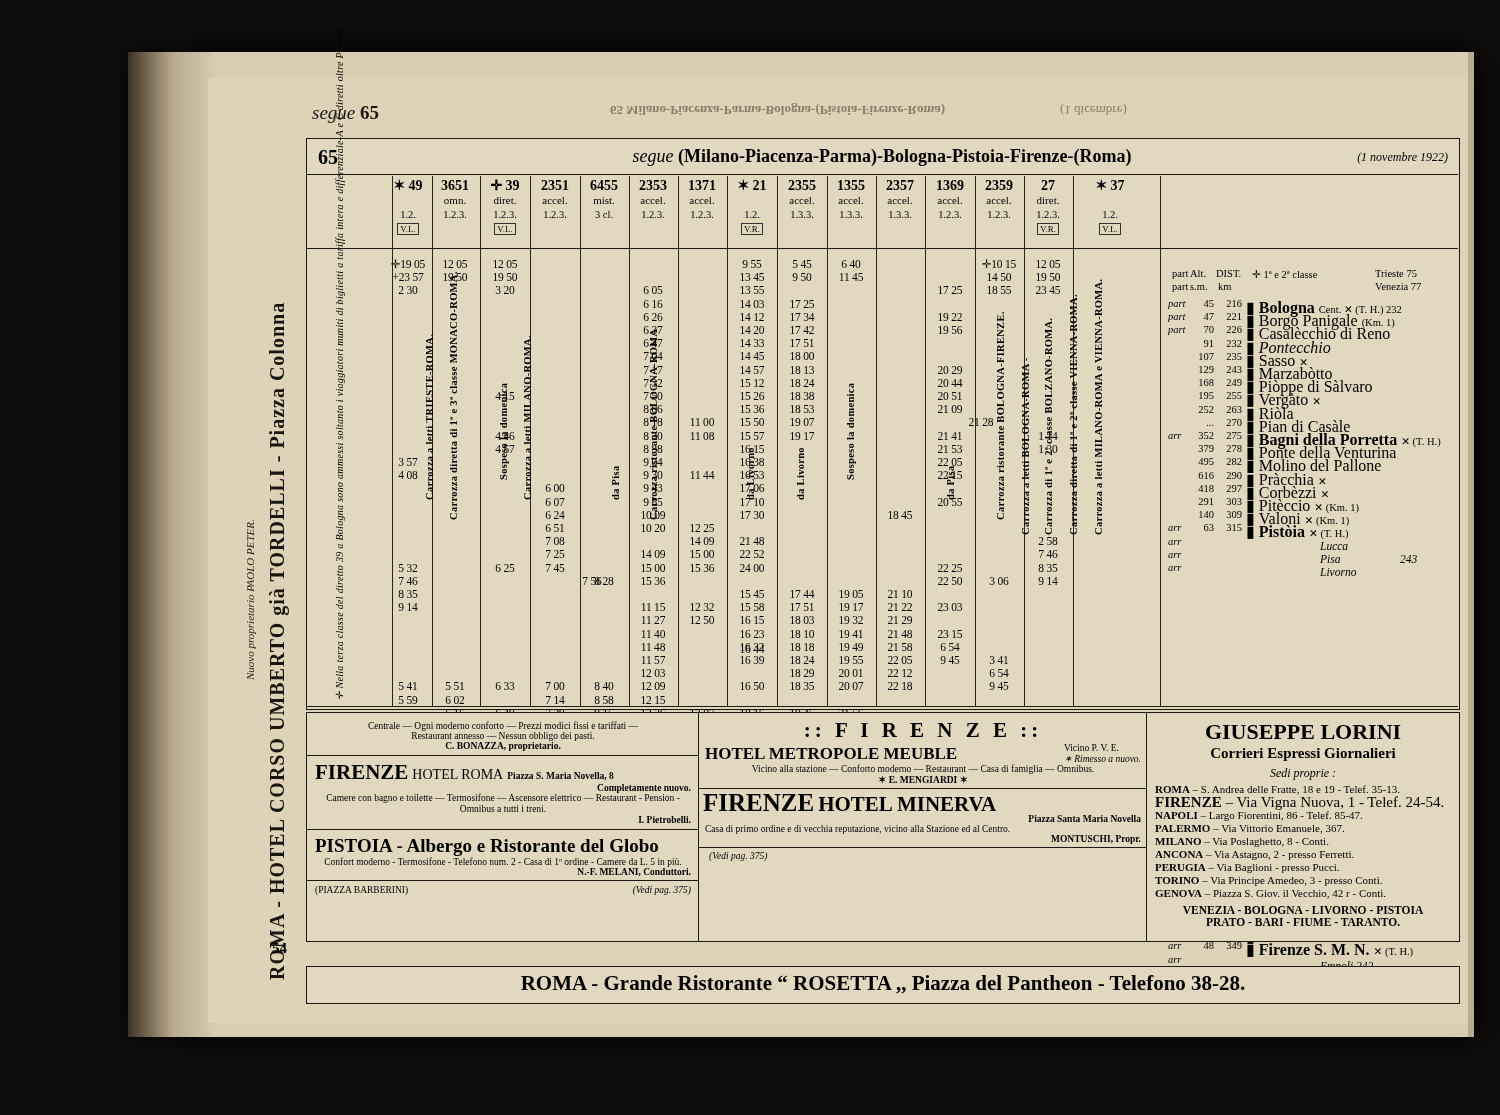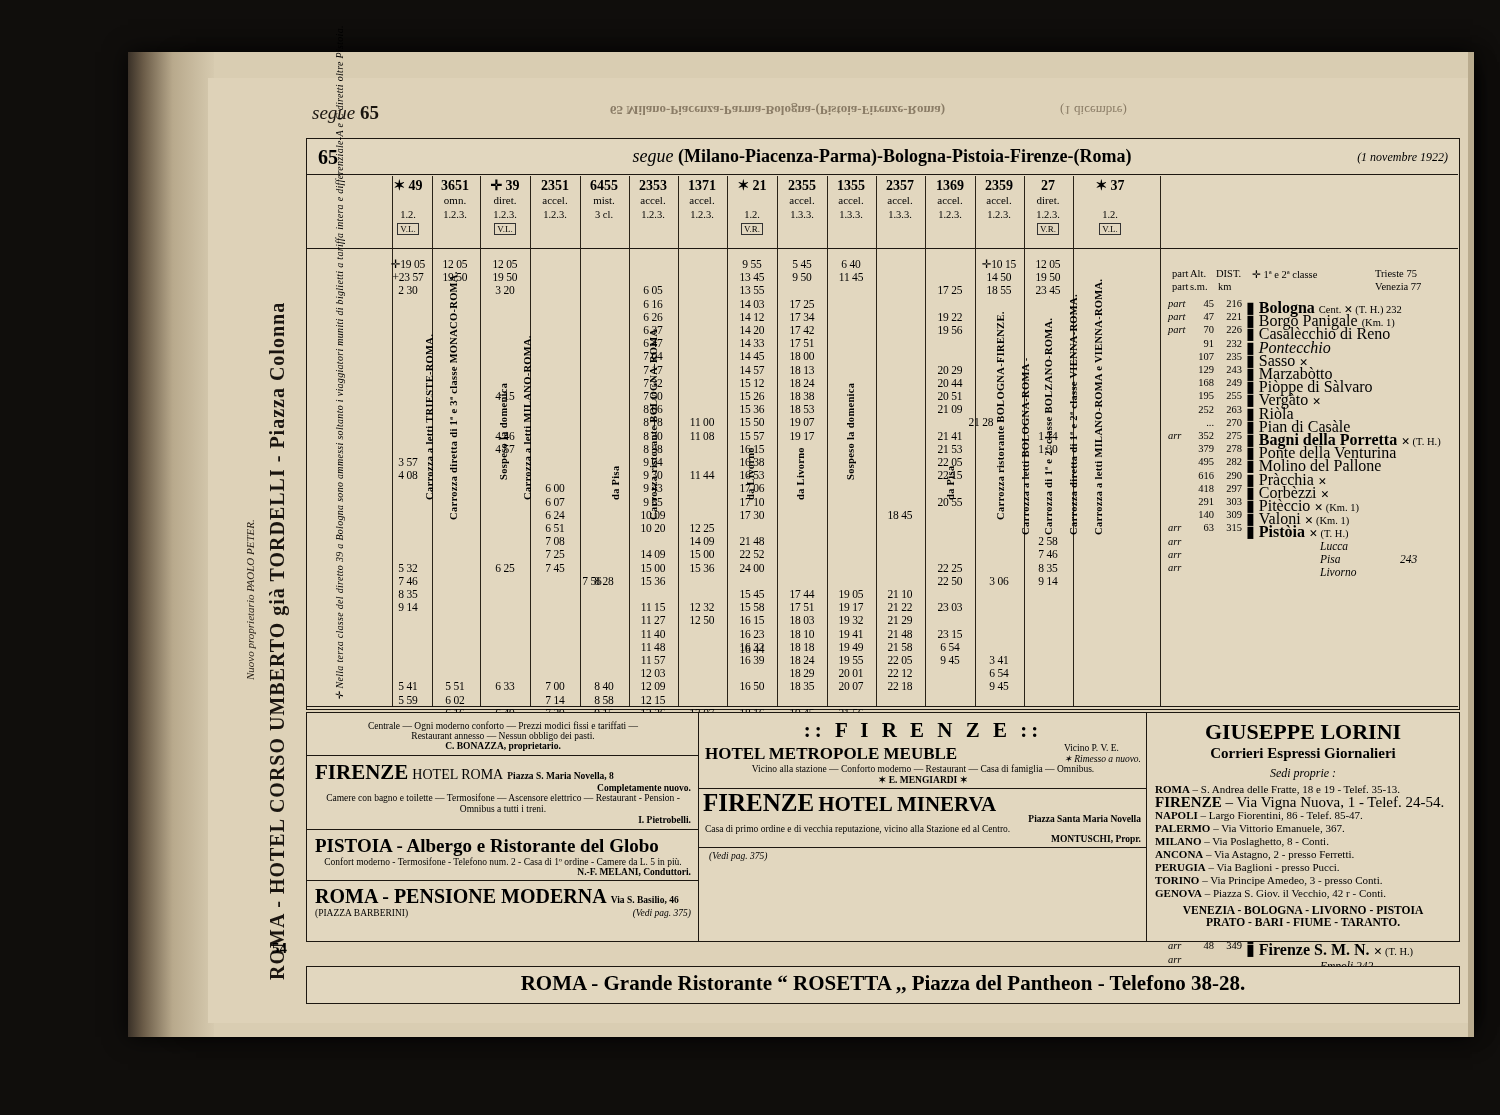--- a/index.html
+++ b/index.html
@@ -500,24 +500,20 @@
       <div class="tiny" style="text-align:right;font-weight:bold;">I. Pietrobelli.</div>
     </div>
     <div style="border-top:1.2px solid #1d1811;margin:4px 0 0 0;"></div>
     <div style="padding:5px 8px 0 8px;">
       <div style="font-size:19px;font-weight:bold;white-space:nowrap;">PISTOIA - Albergo e Ristorante del Globo</div>
       <div class="tiny c">Confort moderno - Termosifone - Telefono num. 2 - Casa di 1º ordine - Camere da L. 5 in più.</div>
       <div class="tiny" style="text-align:right;font-weight:bold;">N.-F. MELANI, Conduttori.</div>
     </div>
     <div style="border-top:1.2px solid #1d1811;margin:3px 0 0 0;"></div>
     <div style="padding:4px 8px 0 8px;">
-      <div style="white-space:nowrap;">
-        <span style="font-size:20px;font-weight:bold;">ROMA - PENSIONE MODERNA</span>
-        <span class="tiny" style="font-weight:bold;">Via S. Basilio, 46</span>
-      </div>
       <div class="tiny" style="display:flex;justify-content:space-between;">
         <span>(PIAZZA BARBERINI)</span>
         <span class="ital">(Vedi pag. 375)</span>
       </div>
     </div>
   </div>
 
   <div class="adbox" style="left:392px;top:0;width:448px;height:228px;">
     <div class="c" style="font-size:21px;font-weight:bold;letter-spacing:4px;margin-top:5px;">:: F I R E N Z E ::</div>
     <div style="display:flex;align-items:center;padding:0 6px;">

